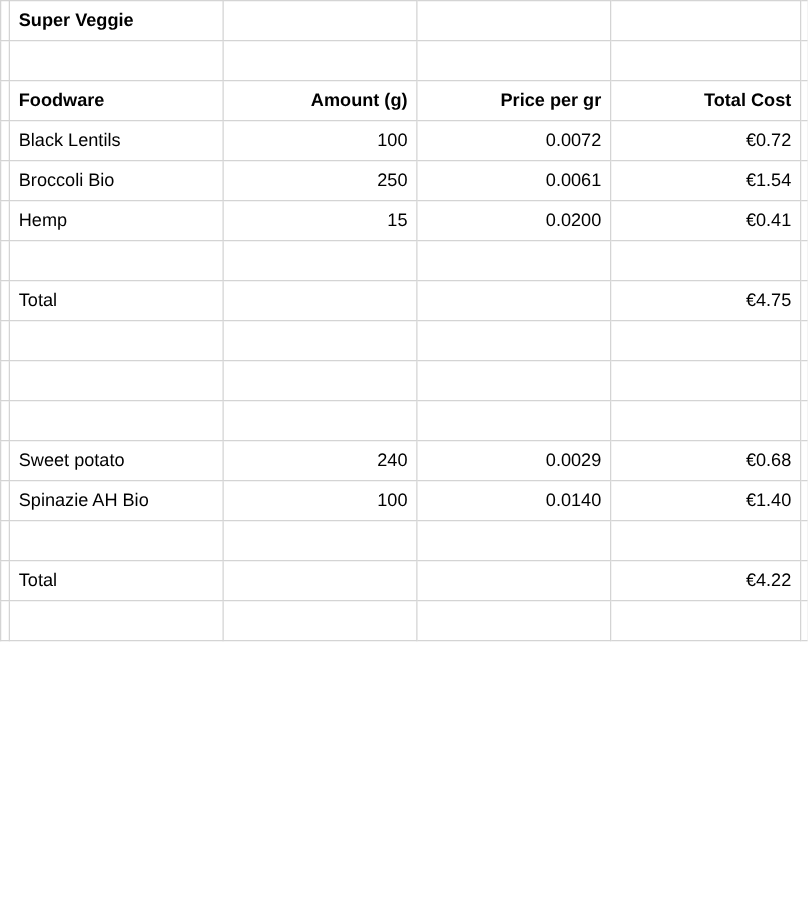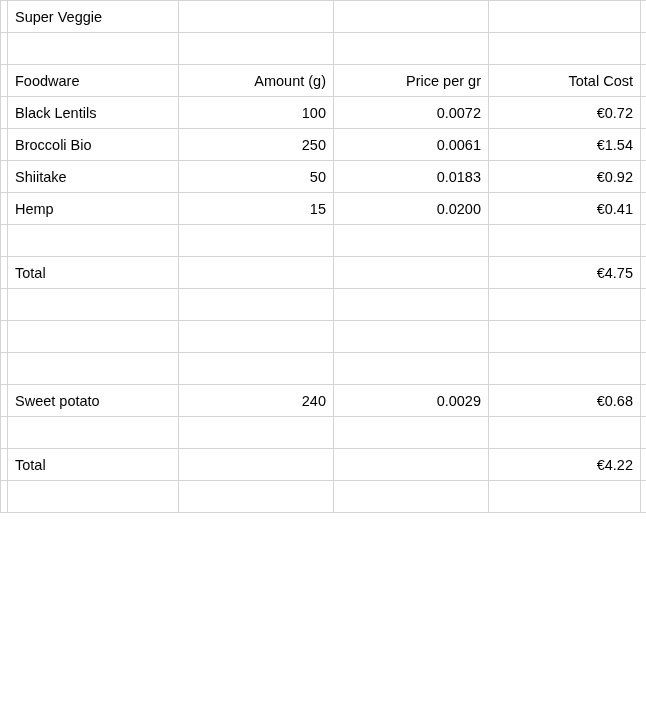--- a/index.html
+++ b/index.html
@@ -33,21 +33,21 @@
     padding: 0 7px;
     vertical-align: middle;
     white-space: nowrap;
     overflow: hidden;
   }
   
   td.gutter { padding: 0; }
 
   td.label { text-align: left; }
   td.num { text-align: right; }
-  td.bold { font-weight: normal; }
+  td.bold { font-weight: bold; }
   td.blank { }
 </style>
 </head>
 <body>
 
 <table class="sheet">
   <colgroup>
     <col class="c0">
       <col class="c1">
       <col class="c2">
@@ -87,28 +87,20 @@
         <td class="num">0.0072</td>
         <td class="num">€0.72</td>
         <td class="gutter blank"></td>
       </tr>
       <tr>
         <td class="gutter blank"></td>
         <td class="label">Broccoli Bio</td>
         <td class="num">250</td>
         <td class="num">0.0061</td>
         <td class="num">€1.54</td>
-        <td class="gutter blank"></td>
-      </tr>
-      <tr>
-        <td class="gutter blank"></td>
-        <td class="label">Shiitake</td>
-        <td class="num">50</td>
-        <td class="num">0.0183</td>
-        <td class="num">€0.92</td>
         <td class="gutter blank"></td>
       </tr>
       <tr>
         <td class="gutter blank"></td>
         <td class="label">Hemp</td>
         <td class="num">15</td>
         <td class="num">0.0200</td>
         <td class="num">€0.41</td>
         <td class="gutter blank"></td>
       </tr>
@@ -155,20 +147,28 @@
       <tr>
         <td class="gutter blank"></td>
         <td class="label">Sweet potato</td>
         <td class="num">240</td>
         <td class="num">0.0029</td>
         <td class="num">€0.68</td>
         <td class="gutter blank"></td>
       </tr>
       <tr>
         <td class="gutter blank"></td>
+        <td class="label">Spinazie AH Bio</td>
+        <td class="num">100</td>
+        <td class="num">0.0140</td>
+        <td class="num">€1.40</td>
+        <td class="gutter blank"></td>
+      </tr>
+      <tr>
+        <td class="gutter blank"></td>
         <td class="label blank"></td>
         <td class="num blank"></td>
         <td class="num blank"></td>
         <td class="num blank"></td>
         <td class="gutter blank"></td>
       </tr>
       <tr>
         <td class="gutter blank"></td>
         <td class="label">Total</td>
         <td class="num blank"></td>

